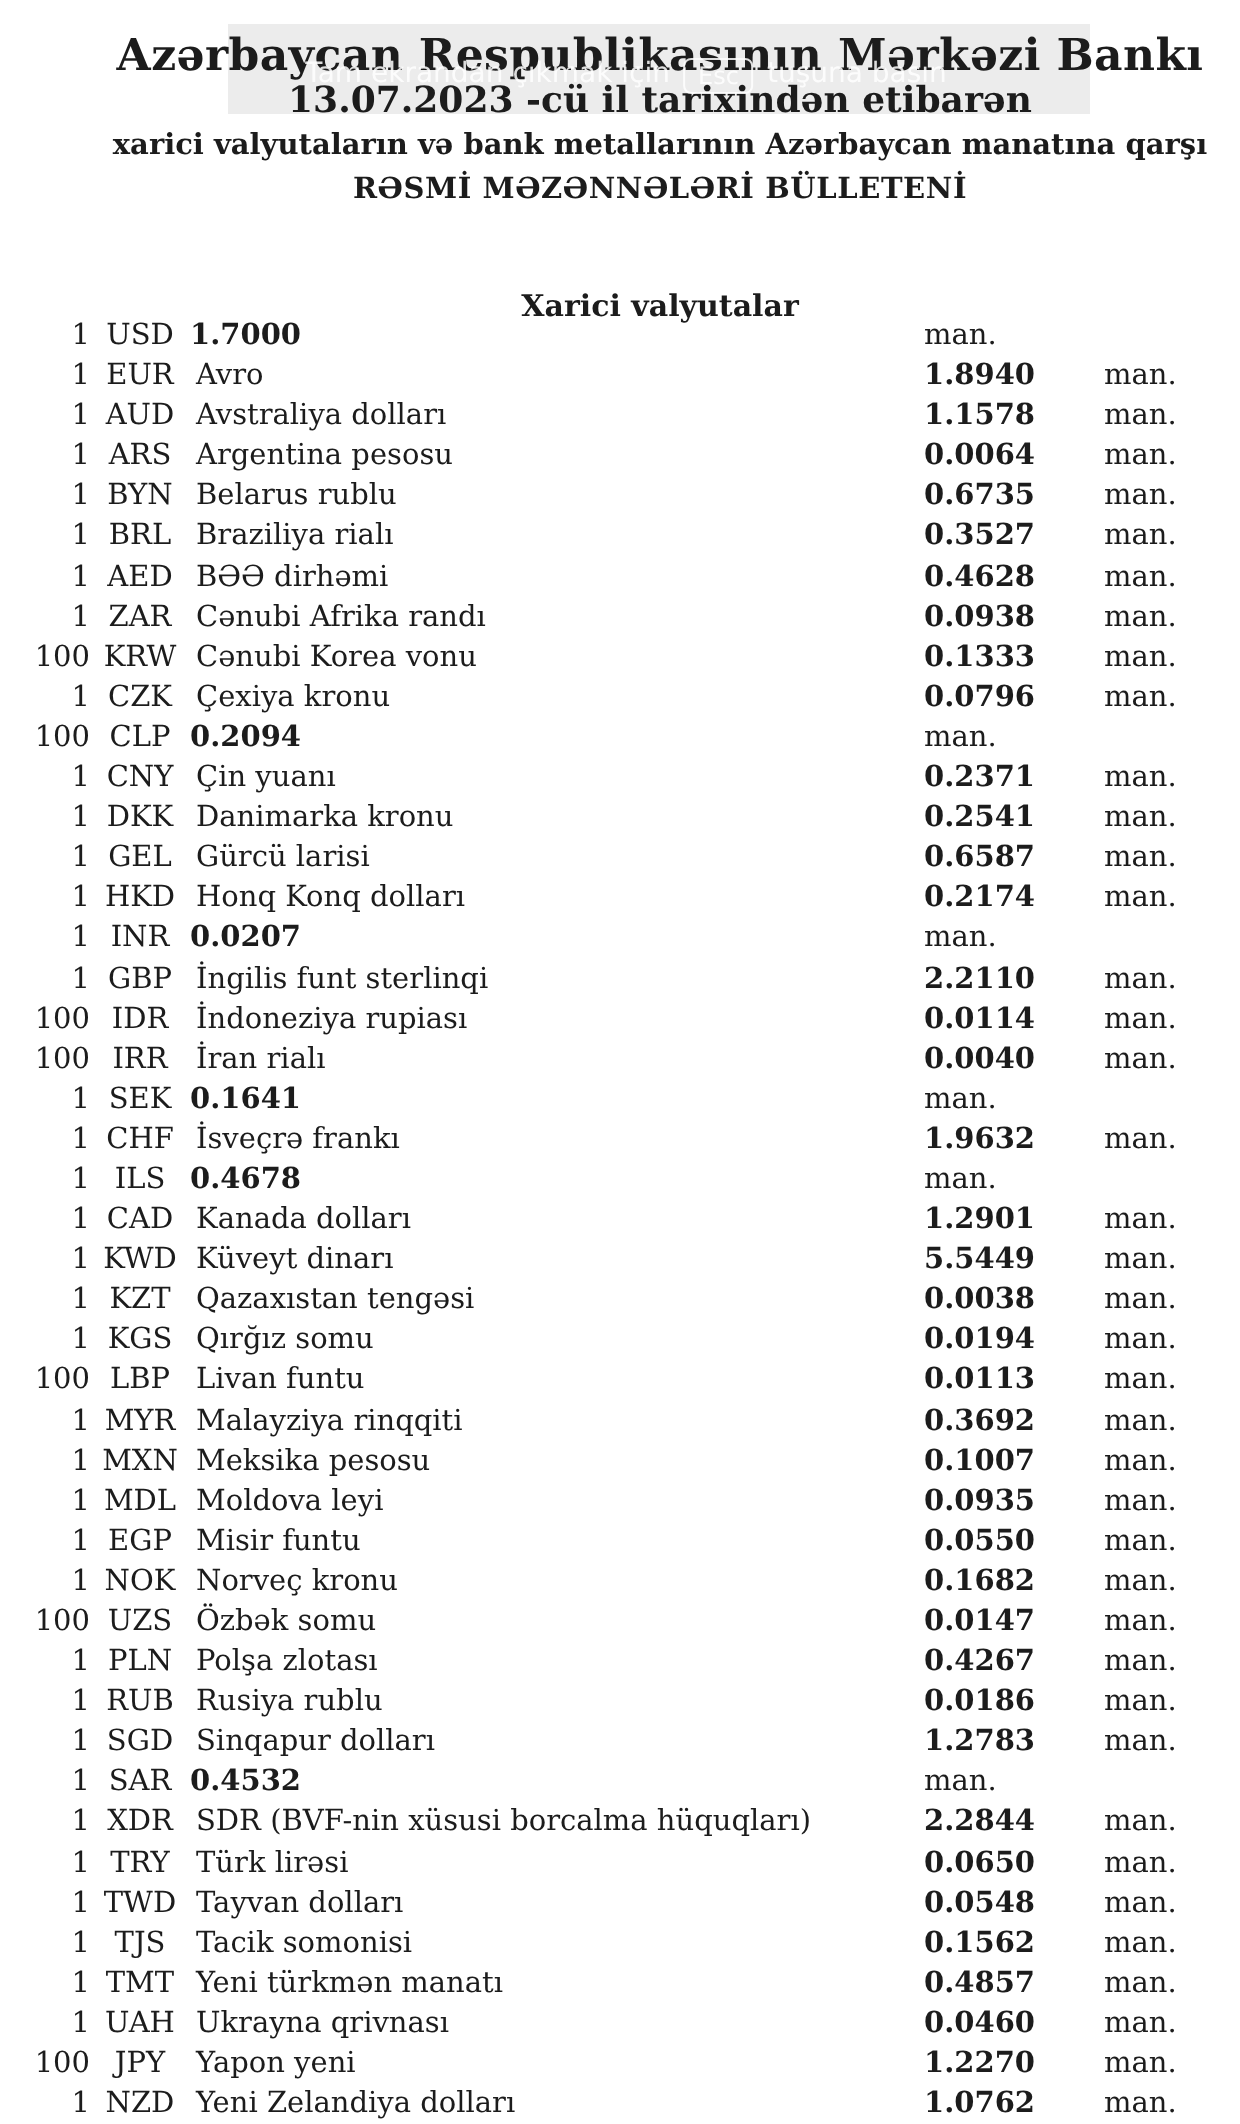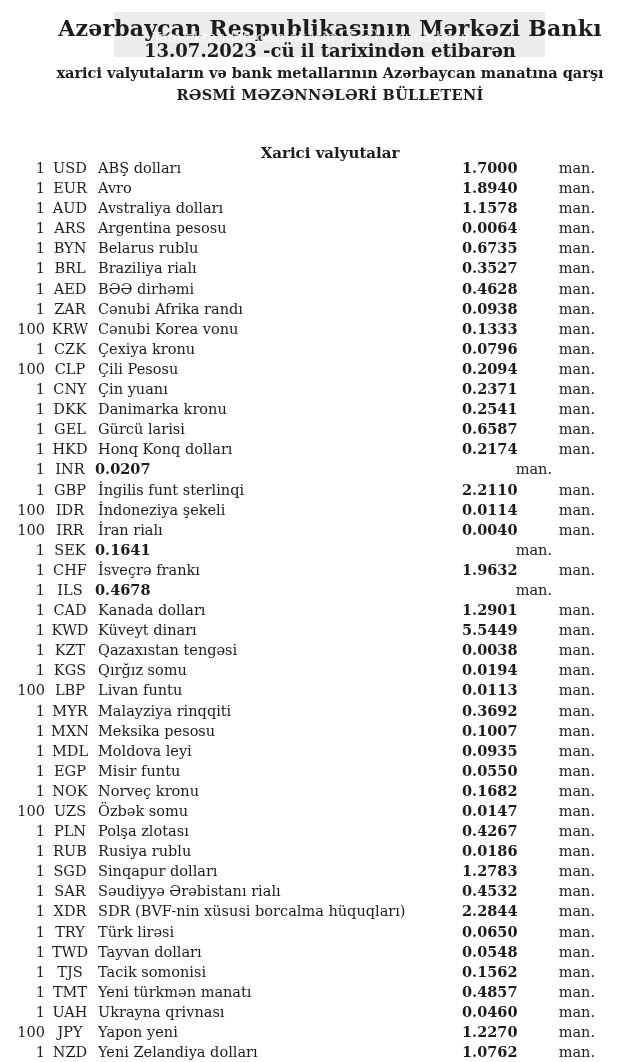--- a/index.html
+++ b/index.html
@@ -34,21 +34,21 @@
   }
   .rates{position:absolute;top:158px;left:0;width:595px;z-index:1;}
   .row{
     display:grid;grid-template-columns:45px 50px 1fr 90px 43px;
     height:20.1px;line-height:20px;font-size:14.5px;
   }
   .row .qty{text-align:right;padding-right:0;}
   .row .code{text-align:center;}
   .row .name{text-align:left;padding-left:3px;white-space:nowrap;overflow:hidden;}
   .row .rate{text-align:left;font-weight:bold;}
-  .row .unit{text-align:right;}
+  .row .unit{}
 </style>
 </head>
 <body>
 
 <div class="page">
 
   <div class="header-box"></div>
 
   <div class="hline title">Azərbaycan Respublikasının Mərkəzi Bankı</div>
 
@@ -63,21 +63,20 @@
   <div class="hline sub2">RƏSMİ MƏZƏNNƏLƏRİ BÜLLETENİ</div>
 
   <div class="hline sub1">xarici valyutaların və bank metallarının Azərbaycan manatına qarşı</div>
 
   <div class="hline section">Xarici valyutalar</div>
 
   <div class="rates">
       <div class="row">
         <span class="qty">1</span>
         <span class="code">USD</span>
-        <span class="name">ABŞ dolları</span>
         <span class="rate">1.7000</span>
         <span class="unit">man.</span>
       </div>
       <div class="row">
         <span class="qty">1</span>
         <span class="code">EUR</span>
         <span class="name">Avro</span>
         <span class="rate">1.8940</span>
         <span class="unit">man.</span>
       </div>
@@ -133,21 +132,20 @@
       <div class="row">
         <span class="qty">1</span>
         <span class="code">CZK</span>
         <span class="name">Çexiya kronu</span>
         <span class="rate">0.0796</span>
         <span class="unit">man.</span>
       </div>
       <div class="row">
         <span class="qty">100</span>
         <span class="code">CLP</span>
-        <span class="name">Çili Pesosu</span>
         <span class="rate">0.2094</span>
         <span class="unit">man.</span>
       </div>
       <div class="row">
         <span class="qty">1</span>
         <span class="code">CNY</span>
         <span class="name">Çin yuanı</span>
         <span class="rate">0.2371</span>
         <span class="unit">man.</span>
       </div>
@@ -181,21 +179,21 @@
       <div class="row">
         <span class="qty">1</span>
         <span class="code">GBP</span>
         <span class="name">İngilis funt sterlinqi</span>
         <span class="rate">2.2110</span>
         <span class="unit">man.</span>
       </div>
       <div class="row">
         <span class="qty">100</span>
         <span class="code">IDR</span>
-        <span class="name">İndoneziya şekeli</span>
+        <span class="name">İndoneziya rupiası</span>
         <span class="rate">0.0114</span>
         <span class="unit">man.</span>
       </div>
       <div class="row">
         <span class="qty">100</span>
         <span class="code">IRR</span>
         <span class="name">İran rialı</span>
         <span class="rate">0.0040</span>
         <span class="unit">man.</span>
       </div>
@@ -312,21 +310,20 @@
       <div class="row">
         <span class="qty">1</span>
         <span class="code">SGD</span>
         <span class="name">Sinqapur dolları</span>
         <span class="rate">1.2783</span>
         <span class="unit">man.</span>
       </div>
       <div class="row">
         <span class="qty">1</span>
         <span class="code">SAR</span>
-        <span class="name">Səudiyyə Ərəbistanı rialı</span>
         <span class="rate">0.4532</span>
         <span class="unit">man.</span>
       </div>
       <div class="row">
         <span class="qty">1</span>
         <span class="code">XDR</span>
         <span class="name">SDR (BVF-nin xüsusi borcalma hüquqları)</span>
         <span class="rate">2.2844</span>
         <span class="unit">man.</span>
       </div>

